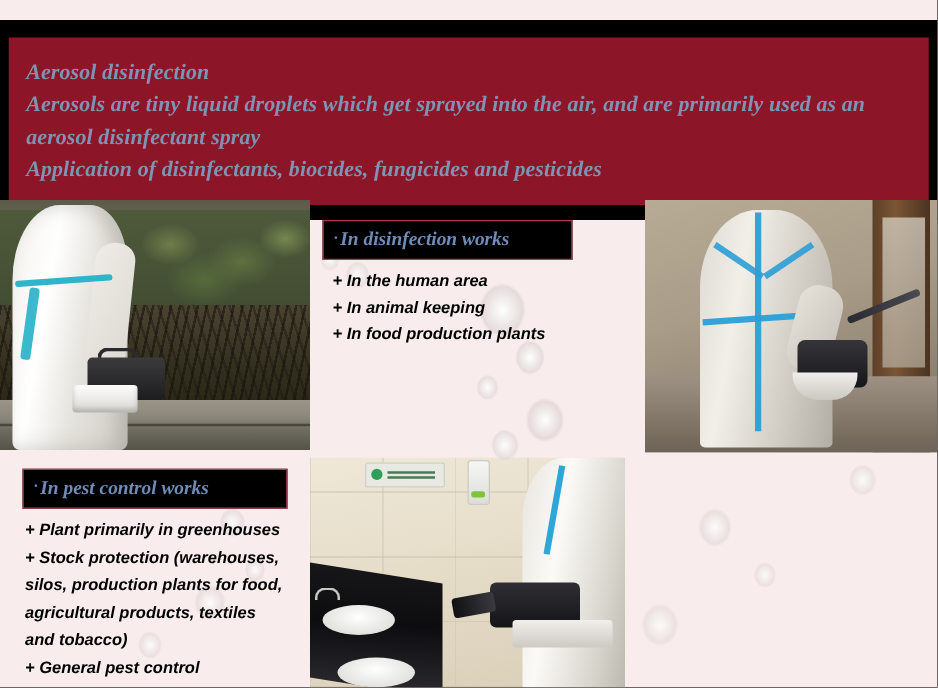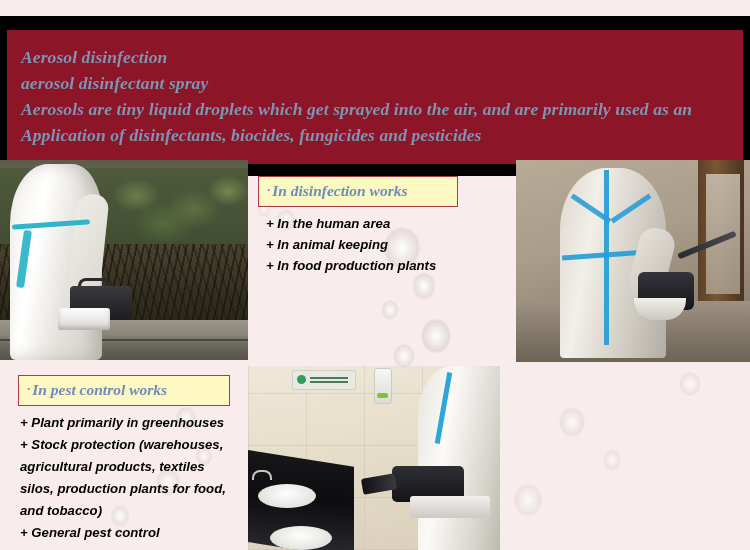--- a/index.html
+++ b/index.html
@@ -275,21 +275,21 @@
       radial-gradient(ellipse 13px 15px at 120px 356px, rgba(255,255,255,.72) 0%, rgba(212,202,202,.36) 62%, rgba(240,230,230,0) 74%),
       radial-gradient(ellipse 18px 21px at 572px 262px, rgba(255,255,255,.78) 0%, rgba(212,202,202,.38) 62%, rgba(240,230,230,0) 74%),
       radial-gradient(ellipse 12px 14px at 612px 300px, rgba(255,255,255,.7) 0%, rgba(212,202,202,.34) 62%, rgba(240,230,230,0) 74%),
       radial-gradient(ellipse 15px 17px at 690px 224px, rgba(255,255,255,.7) 0%, rgba(212,202,202,.34) 62%, rgba(240,230,230,0) 74%),
       radial-gradient(ellipse 20px 23px at 528px 340px, rgba(255,255,255,.7) 0%, rgba(212,202,202,.34) 62%, rgba(240,230,230,0) 74%);
   }
 
   
   .panel { position: absolute; }
   .panel-title {
-    background: #fef9c3;
+    background: #000000;
     border: 1px solid #b03a4a;
     color: #6f8cb8;
     font-family: "Liberation Serif", serif;
     font-style: italic;
     font-weight: bold;
     font-size: 15.5px;
     line-height: 1;
     padding: 6px 8px 7px 8px;
     display: inline-block;
     white-space: nowrap;
@@ -320,22 +320,22 @@
   #panel-odor .bullet { padding-left: 4px; line-height: 22px; }
 </style>
 </head>
 <body>
 
 <div id="page">
 
   <div id="header-band">
     <div id="header-banner">
       <div class="hdr-line">Aerosol disinfection</div>
+      <div class="hdr-line">Aerosols are tiny liquid droplets which get sprayed into the air, and are primarily used as an</div>
       <div class="hdr-line">aerosol disinfectant spray</div>
-      <div class="hdr-line">Aerosols are tiny liquid droplets which get sprayed into the air, and are primarily used as an</div>
       <div class="hdr-line">Application of disinfectants, biocides, fungicides and pesticides</div>
     </div>
   </div>
 
   <div class="photo" id="photo-outdoor">
     <div class="frame">
       <div class="sky"></div>
       <div class="trees"></div>
       <div class="hedge"></div>
       <div class="curb"></div>
@@ -398,21 +398,21 @@
     </div>
   </div>
 
   <div class="panel" id="panel-pest">
     <div class="panel-title">
       <span class="dot">·</span><span>In pest control works</span>
     </div>
     <div class="panel-body">
       <div class="bullet">+ Plant primarily in greenhouses</div>
       <div class="bullet">+ Stock protection (warehouses,</div>
+      <div class="bullet">silos, production plants for food,</div>
       <div class="bullet">agricultural products, textiles</div>
-      <div class="bullet">silos, production plants for food,</div>
       <div class="bullet">and tobacco)</div>
       <div class="bullet">+ General pest control</div>
     </div>
   </div>
 
 
 </div>
 
 </body></html>

